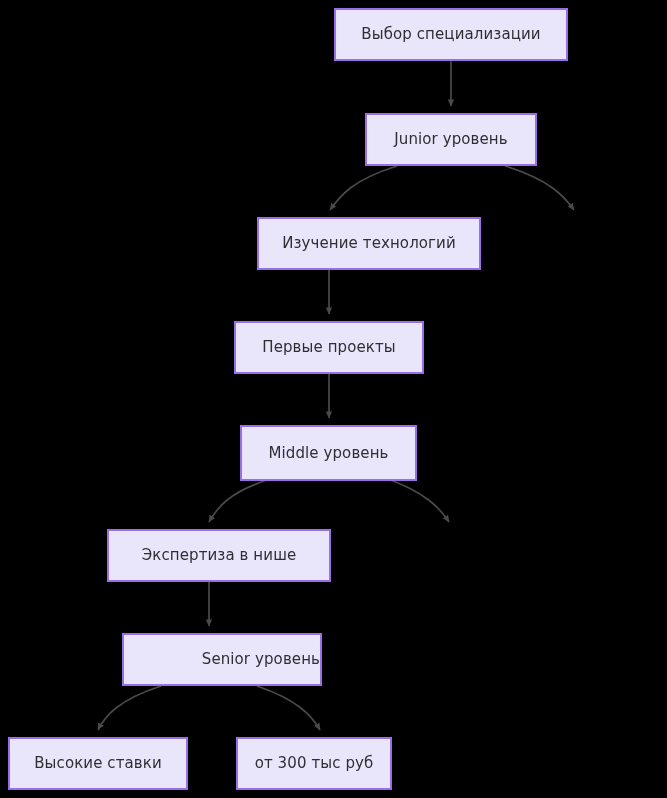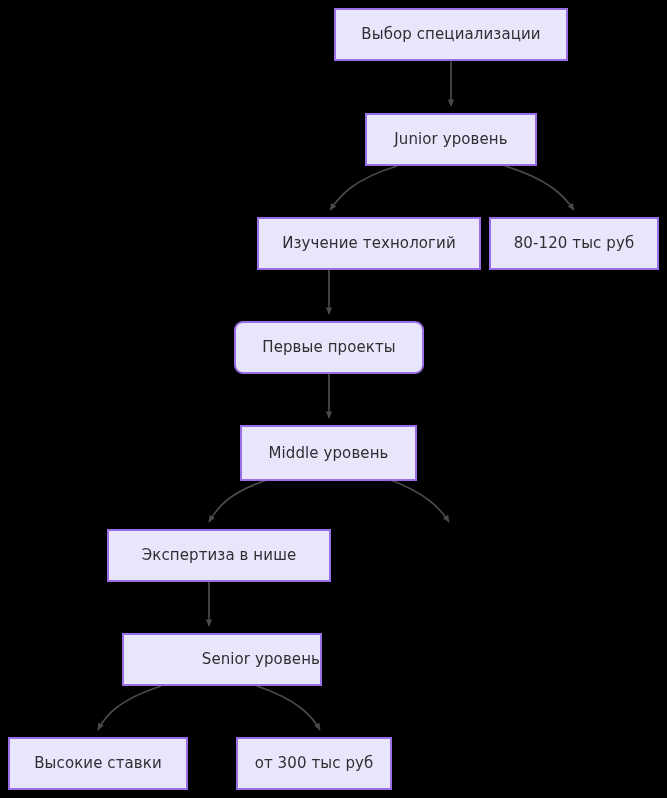--- a/index.html
+++ b/index.html
@@ -79,25 +79,22 @@
   </div>
 
   <div class="node" style="left:365px; top:113px; width:172px; height:53px;">
     <span class="node-label">Junior уровень</span>
   </div>
 
   <div class="node" style="left:217px; top:217px; width:224px; height:53px;margin-left:40px;">
     <span class="node-label">Изучение технологий</span>
   </div>
 
-  <div class="node" style="left:489px; top:217px; width:170px; height:53px;">
-    <span class="node-label">80-120 тыс руб</span>
-  </div>
 
-  <div class="node" style="left:234px; top:321px; width:190px; height:53px;border-radius:9px;">
+  <div class="node" style="left:234px; top:321px; width:190px; height:53px;">
     <span class="node-label">Первые проекты</span>
   </div>
 
   <div class="node" style="left:240px; top:425px; width:177px; height:56px;">
     <span class="node-label">Middle уровень</span>
   </div>
 
   <div class="node" style="left:107px; top:529px; width:224px; height:53px;">
     <span class="node-label">Экспертиза в нише</span>
   </div>

